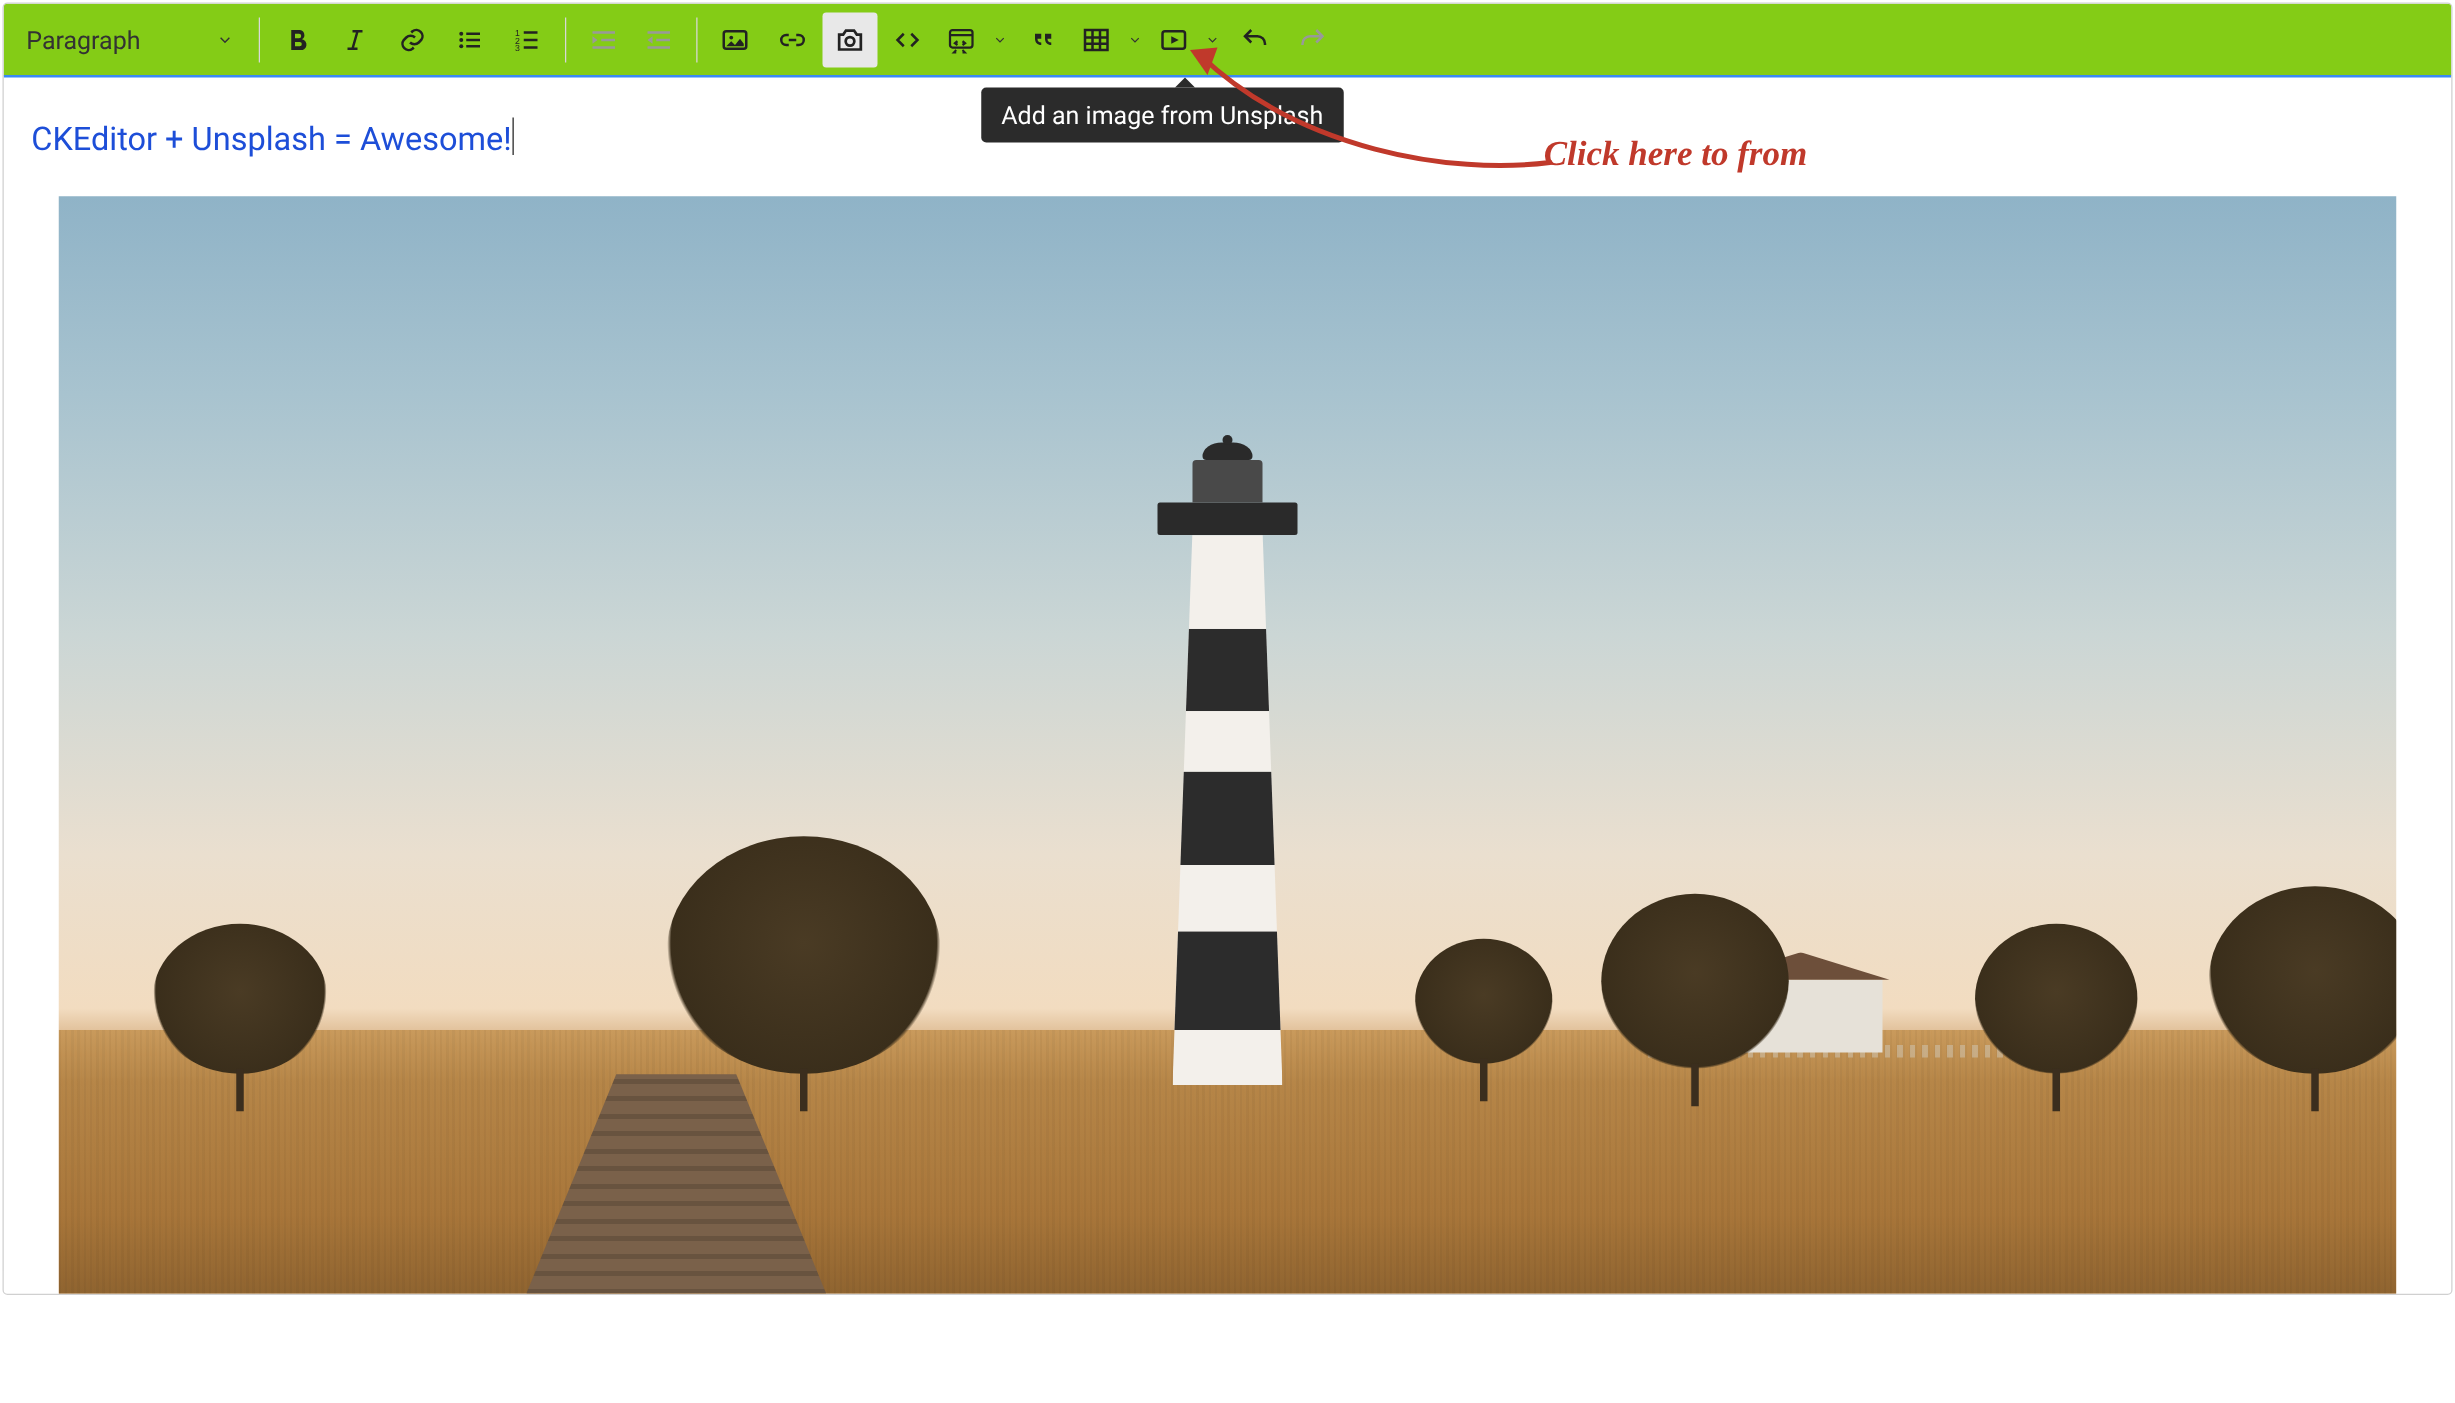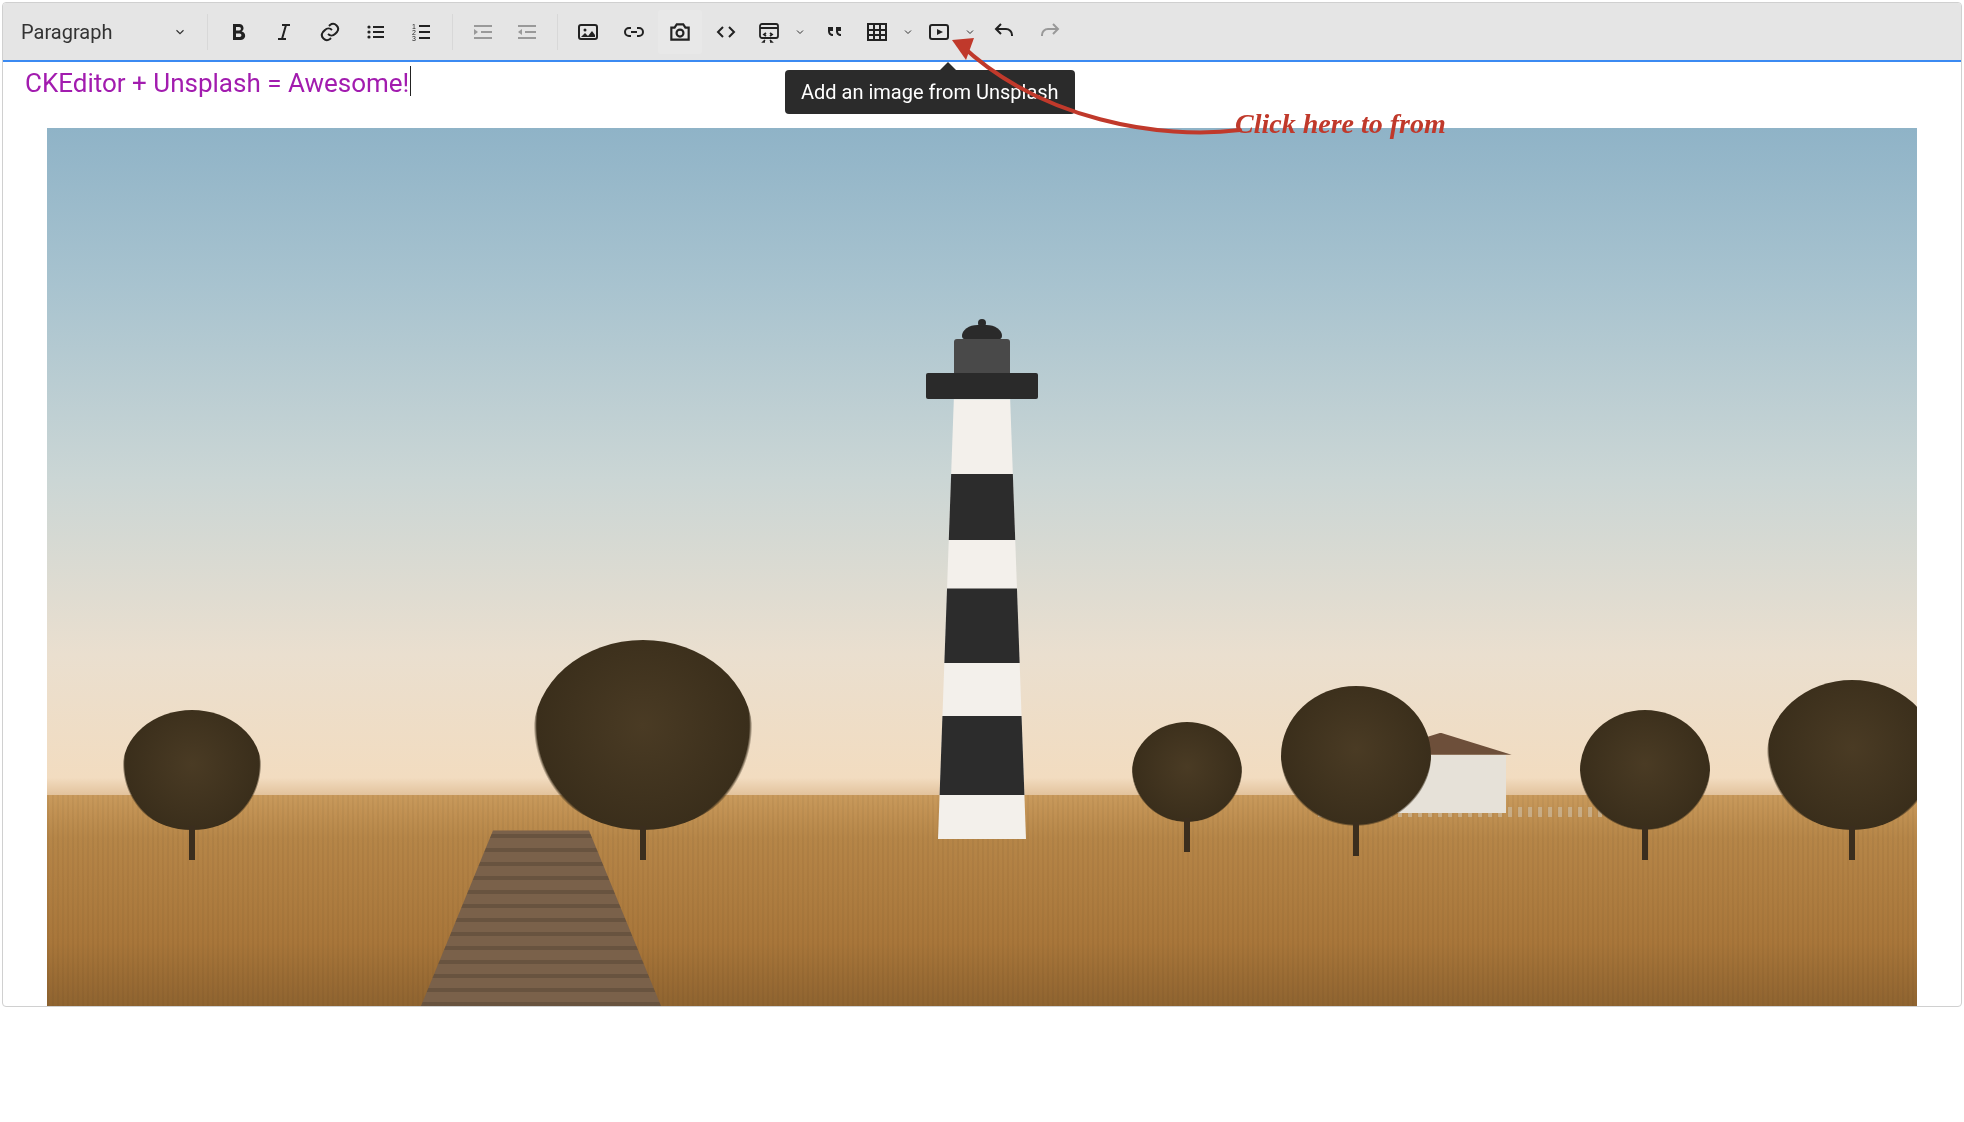--- a/index.html
+++ b/index.html
@@ -14,21 +14,21 @@
     border-radius: 4px;
     margin: 2px;
     overflow: hidden;
   }
   .toolbar {
     display: flex;
     align-items: center;
     height: 58px;
     padding: 0 6px;
     border-bottom: 1px solid #d0d0d0;
-    background: #e5e5e5;
+    background: #84cc16;
     gap: 2px;
   }
   .block-select {
     display: flex;
     align-items: center;
     justify-content: space-between;
     width: 190px;
     height: 40px;
     padding: 0 12px;
     font-size: 20px;
@@ -105,23 +105,23 @@
     top: 108px;
     color: #c0392b;
     font-family: "Comic Sans MS", "Marker Felt", cursive;
     font-size: 28px;
     font-weight: 700;
     font-style: italic;
     z-index: 6;
   }
 
   .content-area {
-    padding: 4px 22px 0;
+    padding: 32px 22px 0;
     font-size: 26px;
-    color: #a21caf;
+    color: #1d4ed8;
     position: relative;
     border-top: 2px solid #3b8af2;
     margin-top: -1px;
   }
   .content-text {
     display: inline-block;
     position: relative;
   }
   .caret {
     display: inline-block;

